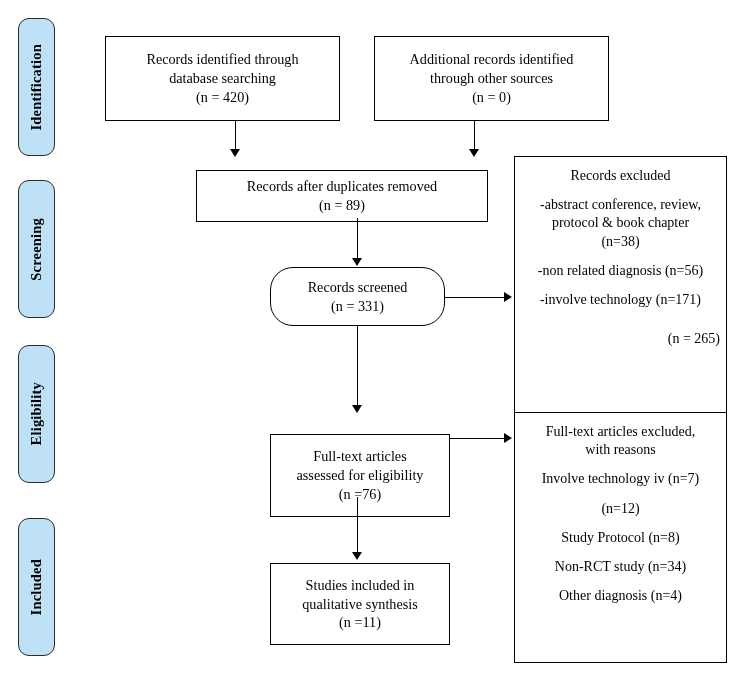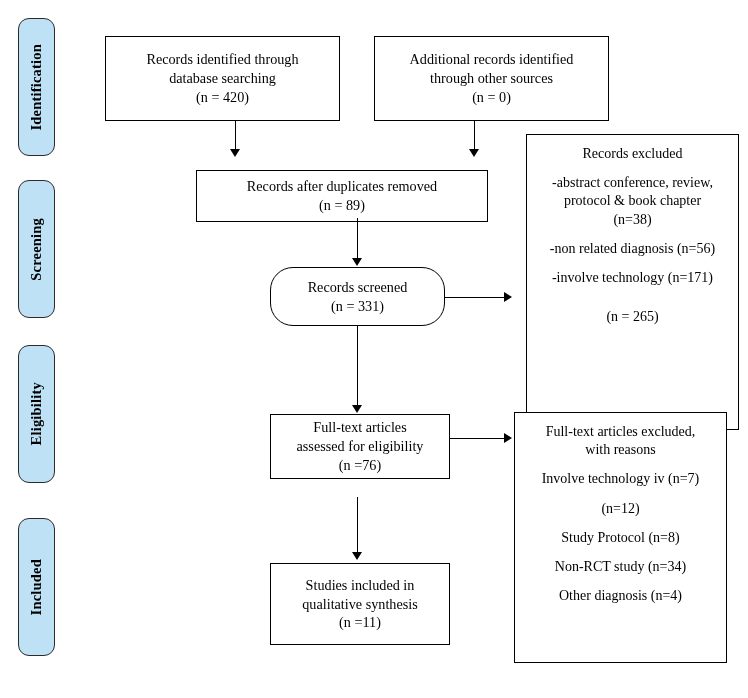--- a/index.html
+++ b/index.html
@@ -158,54 +158,54 @@
     <span class="line">Records screened</span>
     <span class="line">(n = 331)</span>
   </div>
 
   <div class="hline" style="left:445px; top:297px; width:60px;"></div>
   <div class="arrow-right" style="left:504px; top:292px;"></div>
 
   <div class="vline" style="left:357px; top:326px; height:80px;"></div>
   <div class="arrow-down" style="left:352px; top:405px;"></div>
 
-  <div class="flow-box" style="left:270px; top:414px; width:180px; height:65px;">
+  <div class="flow-box" style="left:270px; top:434px; width:180px; height:83px;">
     <span class="line">Full-text articles</span>
     <span class="line">assessed for eligibility</span>
     <span class="line">(n =76)</span>
   </div>
 
   <div class="hline" style="left:450px; top:438px; width:55px;"></div>
   <div class="arrow-right" style="left:504px; top:433px;"></div>
 
   <div class="vline" style="left:357px; top:497px; height:56px;"></div>
   <div class="arrow-down" style="left:352px; top:552px;"></div>
 
   <div class="flow-box" style="left:270px; top:563px; width:180px; height:82px;">
     <span class="line">Studies included in</span>
     <span class="line">qualitative synthesis</span>
     <span class="line">(n =11)</span>
   </div>
 
-  <div class="excl-box" style="left:514px; top:134px; width:213px; height:296px;margin-left:12px;">
+  <div class="excl-box" style="left:514px; top:156px; width:213px; height:296px;">
     <span class="para">
       <span class="line">Records excluded</span>
     </span>
     <span class="para">
       <span class="line">-abstract conference, review,</span>
       <span class="line">protocol &amp; book chapter</span>
       <span class="line">(n=38)</span>
     </span>
     <span class="para">
       <span class="line">-non related diagnosis (n=56)</span>
     </span>
     <span class="para">
       <span class="line">-involve technology (n=171)</span>
     </span>
-    <span class="para" style="margin-top:10px;">
+    <span class="para" style="margin-top:10px;text-align:right;">
       <span class="line">(n = 265)</span>
     </span>
   </div>
 
   <div class="excl-box" style="left:514px; top:412px; width:213px; height:251px;">
     <span class="para">
       <span class="line">Full-text articles excluded,</span>
       <span class="line">with reasons</span>
     </span>
     <span class="para">

